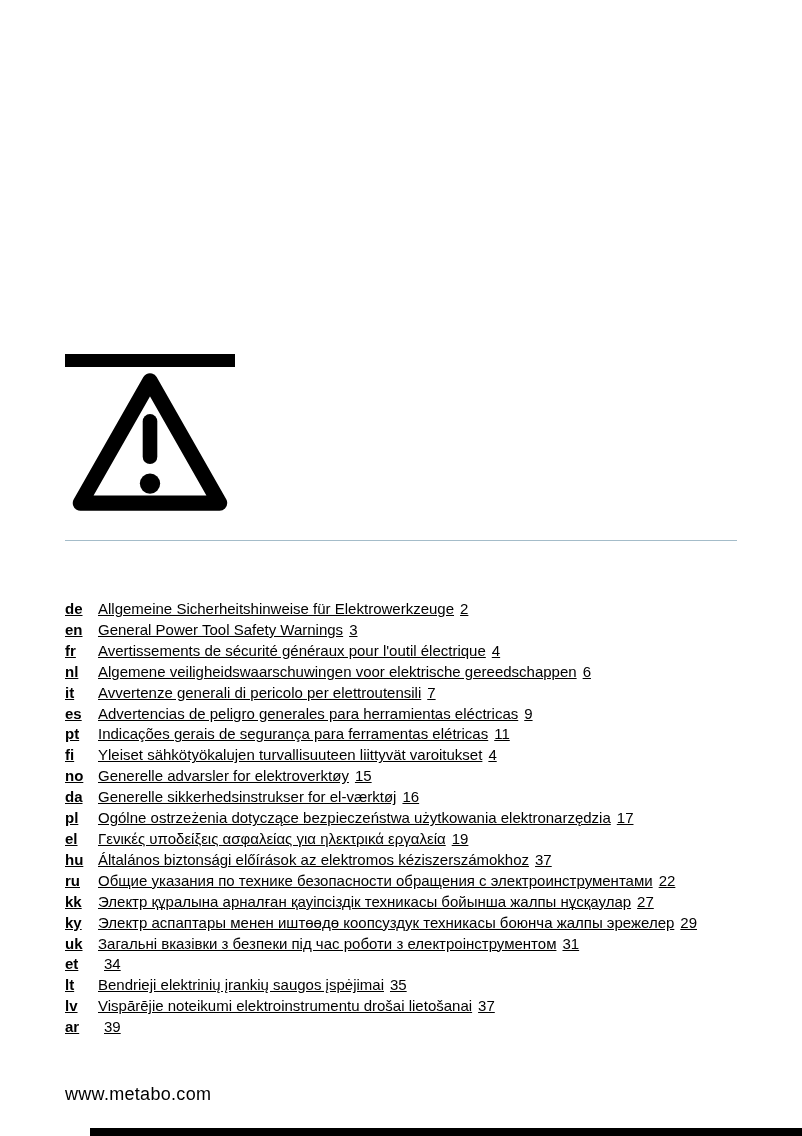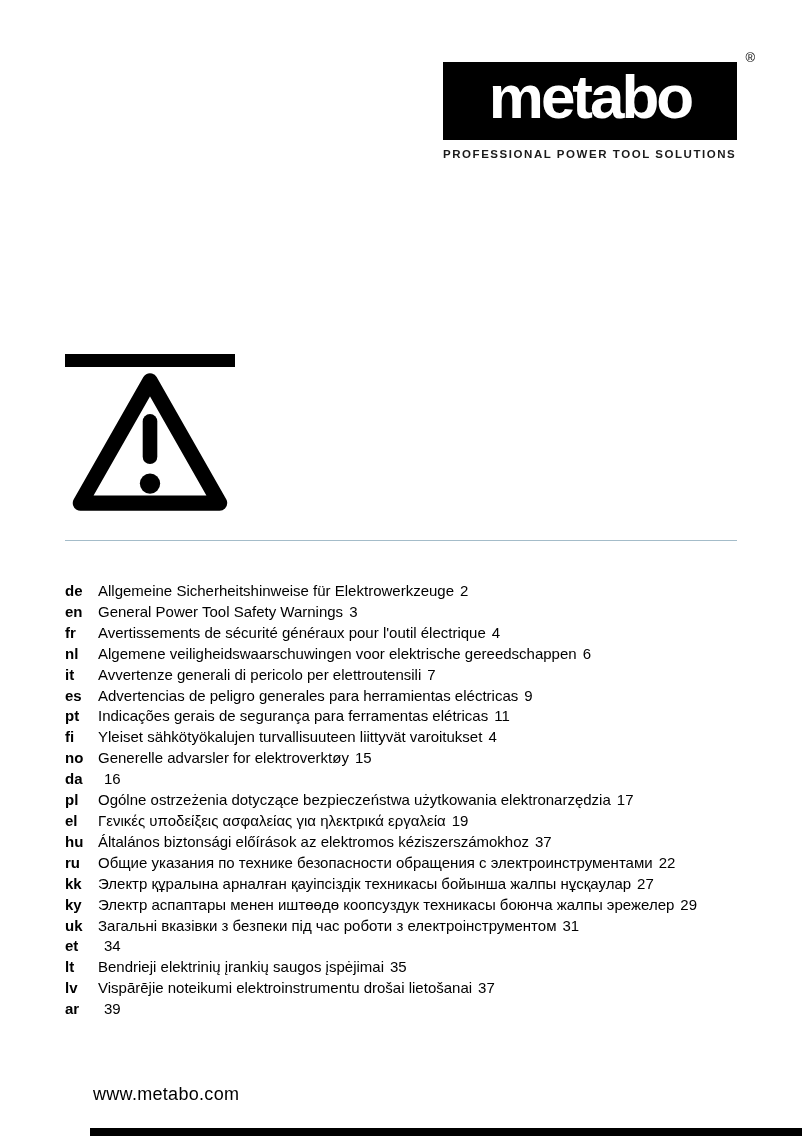--- a/index.html
+++ b/index.html
@@ -57,63 +57,55 @@
   .separator {
     position: absolute;
     left: 65px;
     top: 540px;
     width: 672px;
     height: 1px;
     background: #a4bcc9;
   }
 
   
-  .lang-list { position: absolute; left: 65px; top: 581px; width: 700px; }
+  .lang-list { position: absolute; left: 65px; top: 599px; width: 700px; text-decoration: underline; }
   .lang-row {
     display: flex;
     align-items: baseline;
     font-size: 15px;
     line-height: 20.9px;
     white-space: nowrap;
   }
   .lang-code { font-weight: bold; min-width: 33px; flex-shrink: 0; }
   .lang-page { margin-left: 6px; }
 
   
   .website {
     position: absolute;
     left: 65px;
     top: 1084px;
     font-size: 18px;
     letter-spacing: 0.3px;
     color: #000;
     text-decoration: none;
-    margin-left: 28px;
   }
   .bottom-bar {
     position: absolute;
     left: 90px;
     right: 0;
     bottom: 0;
     height: 8px;
     background: #000;
   }
 </style>
 </head>
 <body>
 
 <div class="page">
 
-  <div class="logo-block" style="position:absolute;">
-    <div class="logo-box">
-      <span class="logo-text">metabo</span>
-    </div>
-    <span class="reg-mark">®</span>
-    <div class="tagline">PROFESSIONAL POWER TOOL SOLUTIONS</div>
-  </div>
 
   <div class="warning-sign">
     <div class="warning-topbar"></div>
     <svg class="warning-triangle" viewBox="0 0 100 86" xmlns="http://www.w3.org/2000/svg">
       <path d="M50 7 L9 79 L91 79 Z" fill="#ffffff" stroke="#000000" stroke-width="9" stroke-linejoin="round"></path>
       <rect x="45.7" y="26.5" width="8.6" height="29.5" rx="4.3" fill="#000000"></rect>
       <circle cx="50" cy="67.5" r="6" fill="#000000"></circle>
     </svg>
   </div>
 
@@ -160,20 +152,21 @@
       <span class="lang-title" dir="auto">Yleiset sähkötyökalujen turvallisuuteen liittyvät varoitukset</span>
       <span class="lang-page">4</span>
     </div>
       <div class="lang-row">
       <span class="lang-code">no</span>
       <span class="lang-title" dir="auto">Generelle advarsler for elektroverktøy</span>
       <span class="lang-page">15</span>
     </div>
       <div class="lang-row">
       <span class="lang-code">da</span>
+      <span class="lang-title" dir="auto">Generelle sikkerhedsinstrukser for el-værktøj</span>
       <span class="lang-page">16</span>
     </div>
       <div class="lang-row">
       <span class="lang-code">pl</span>
       <span class="lang-title" dir="auto">Ogólne ostrzeżenia dotyczące bezpieczeństwa użytkowania elektronarzędzia</span>
       <span class="lang-page">17</span>
     </div>
       <div class="lang-row">
       <span class="lang-code">el</span>
       <span class="lang-title" dir="auto">Γενικές υποδείξεις ασφαλείας για ηλεκτρικά εργαλεία</span>

